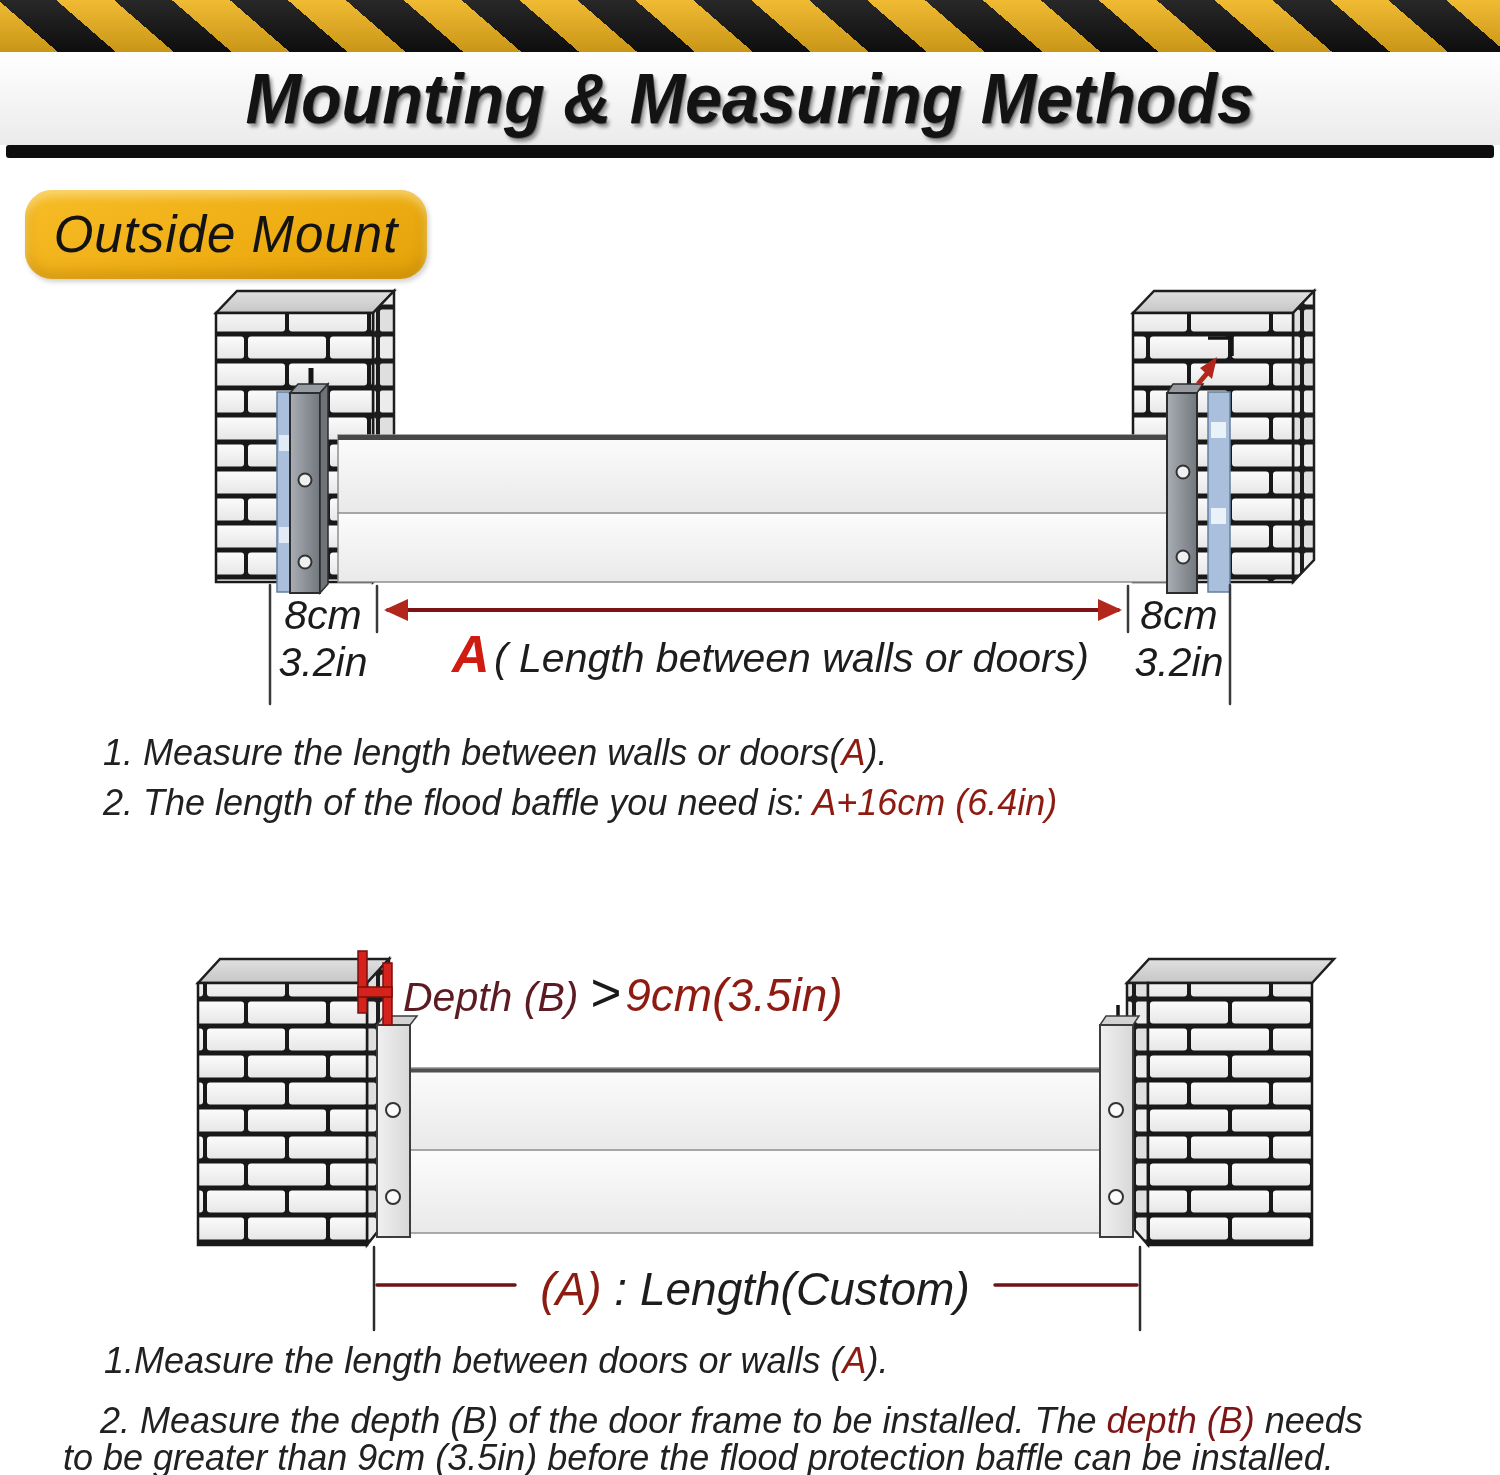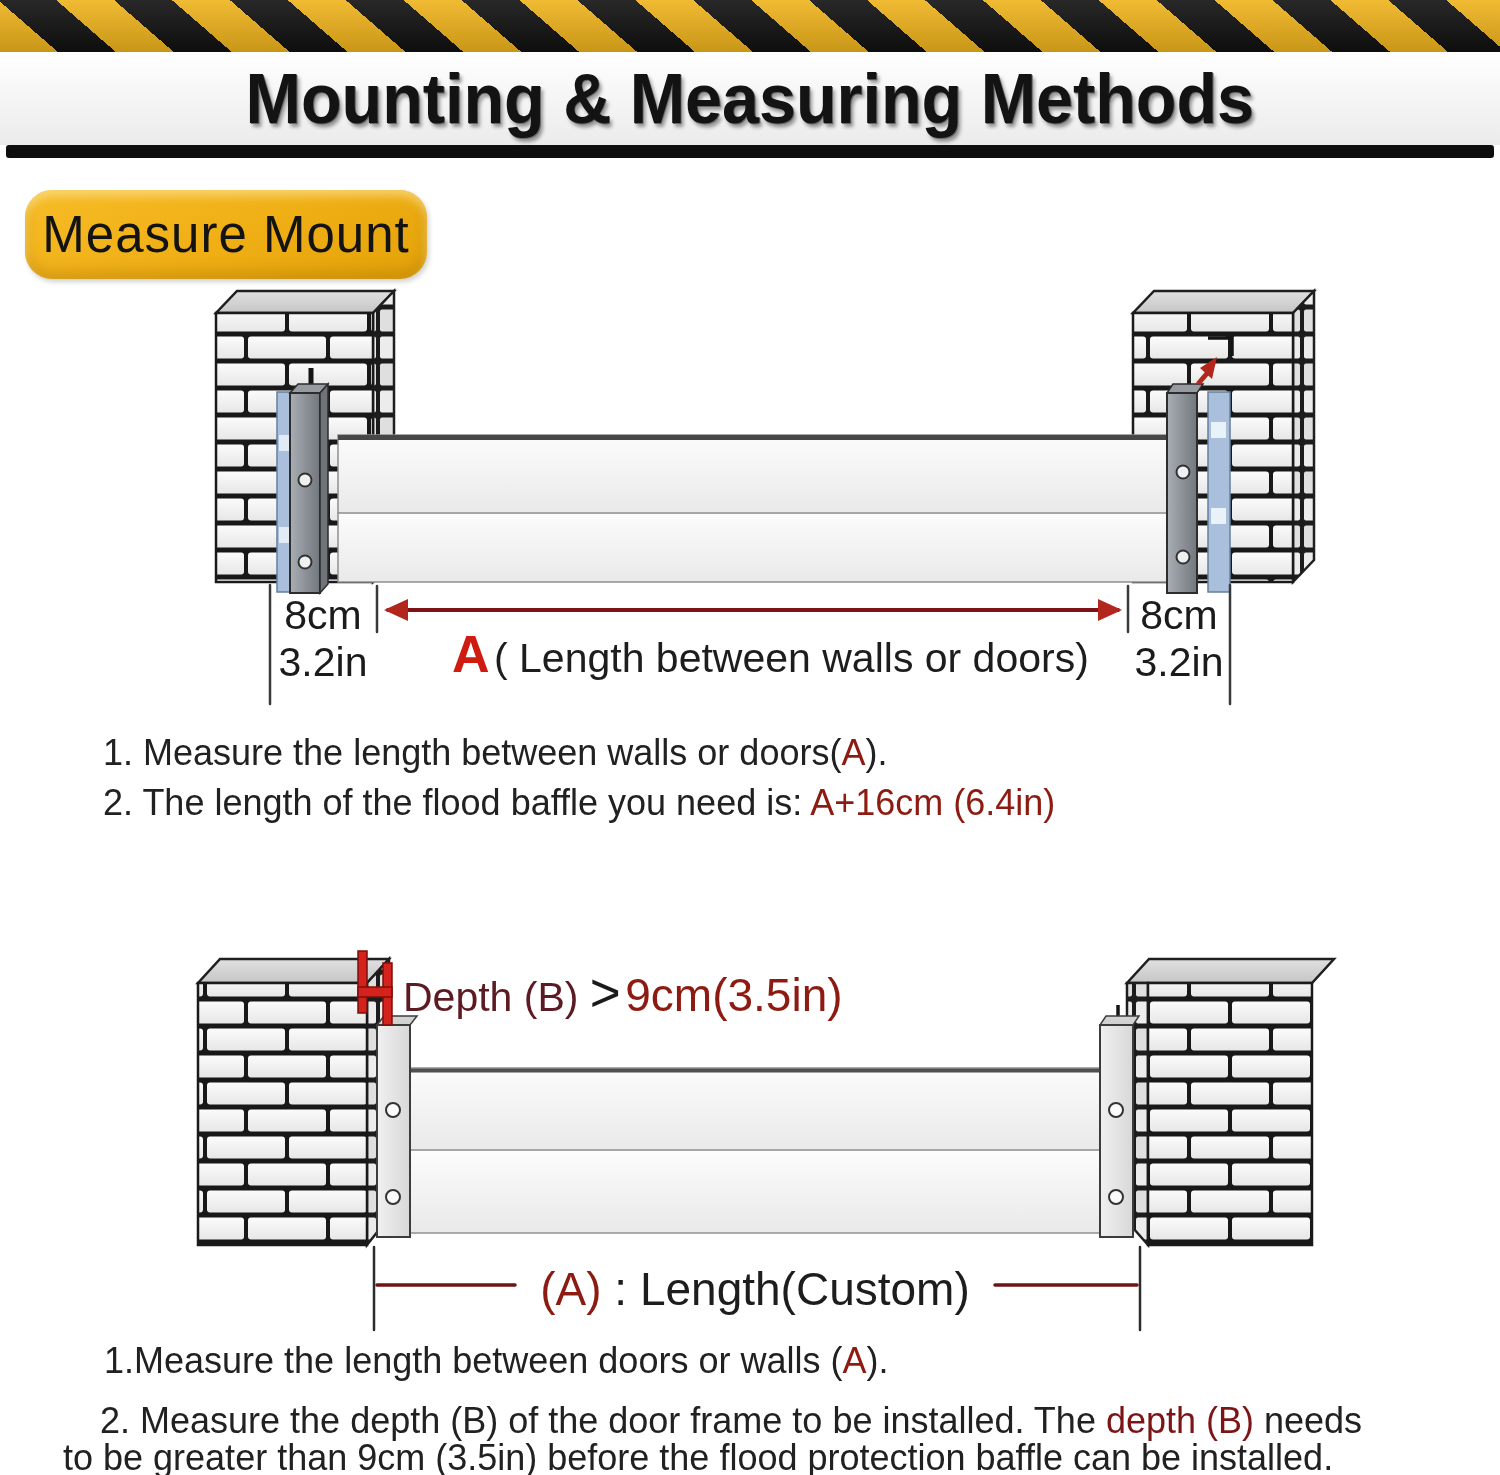--- a/index.html
+++ b/index.html
@@ -1,19 +1,19 @@
 <!DOCTYPE html>
 <html><head>
 <meta charset="utf-8">
 <style>
   html,body{margin:0;padding:0;background:#888;}
   .page{
     position:relative;width:1500px;height:1475px;margin:0 auto;
     background:#ffffff;overflow:hidden;
-    font-family:"Liberation Sans","DejaVu Sans",sans-serif;color:#1c1c1c;
+    font-family:"Liberation Sans","DejaVu Sans",sans-serif;color:#1c1c1c;font-style:italic;
   }
   
   .hazard{
     position:absolute;top:0;left:0;width:100%;height:52px;
     background:
       linear-gradient(rgba(255,255,255,.10),rgba(0,0,0,.16)),
       repeating-linear-gradient(41deg,#efb31c 0 38px,#101010 38px 76px);
     box-shadow:0 2px 3px rgba(0,0,0,.35);
   }
   .titlebar{
@@ -88,21 +88,21 @@
     </defs>
   </svg>
 
   <div class="hazard"></div>
   <div class="titlebar">
     <div class="title">Mounting &amp; Measuring Methods</div>
   </div>
   <div class="blackbar"></div>
 
   <div class="badge outside">
-    <span>Measure Mount</span>
+    <span>Outside Mount</span>
   </div>
 
   <svg id="outside-diagram" class="diagram" viewBox="0 0 1500 430">
 
     <g>
       <polygon points="216,33 373,33 394,11 237,11" fill="url(#slabG)" stroke="#1f1f1f" stroke-width="2.5"></polygon>
       <polygon points="373,33 394,11 394,280 373,302" fill="url(#brickSide)" stroke="#1f1f1f" stroke-width="2.5"></polygon>
       <rect x="216" y="33" width="157" height="269" fill="url(#brick)" stroke="#1a1a1a" stroke-width="2.5"></rect>
     </g>
 

